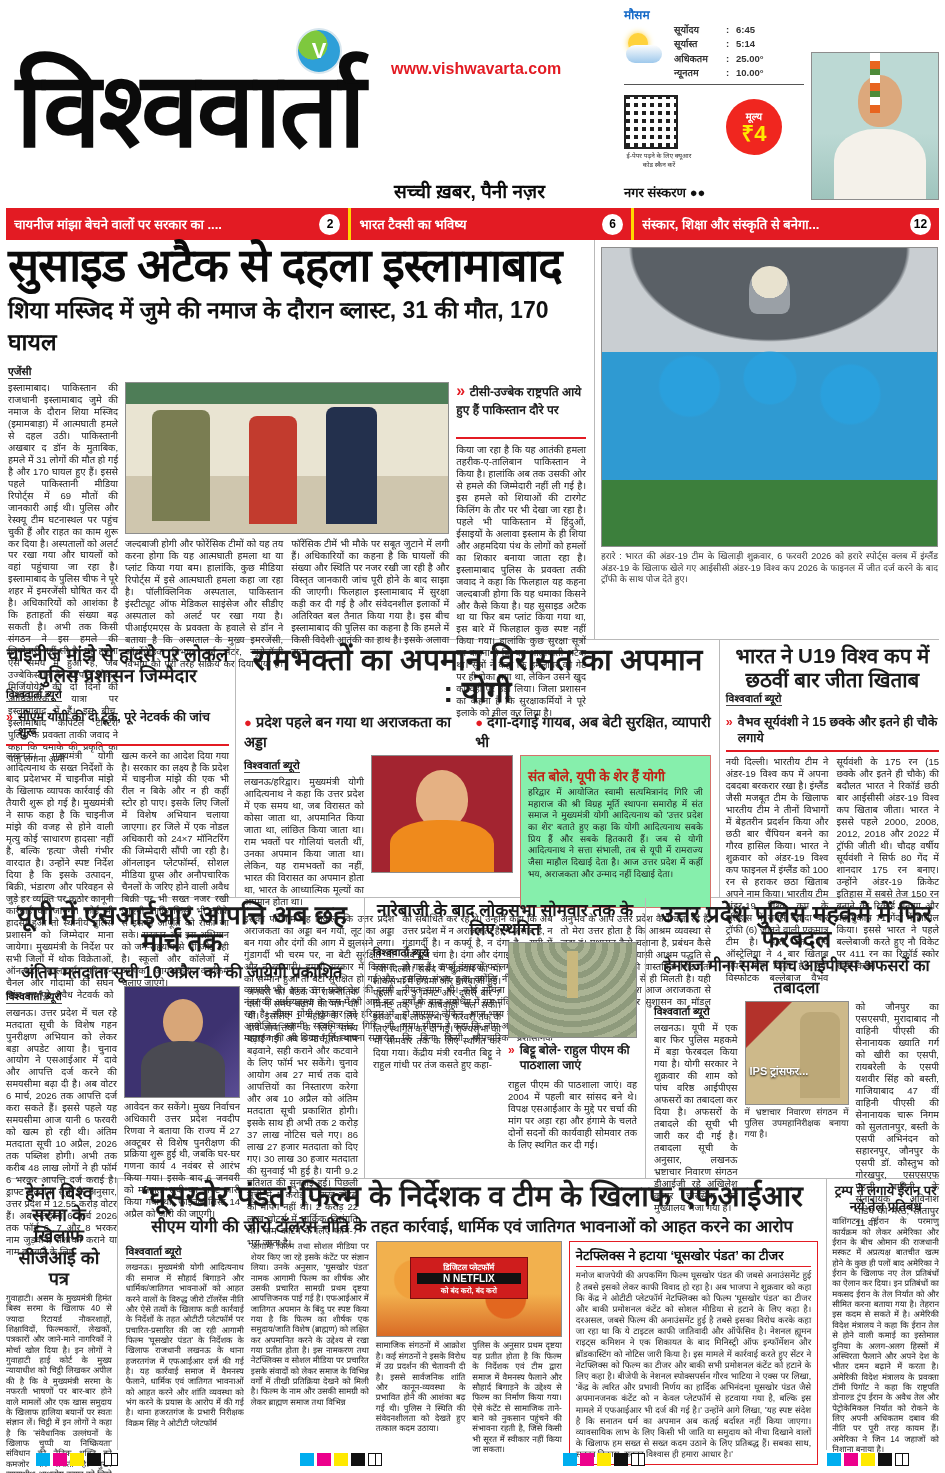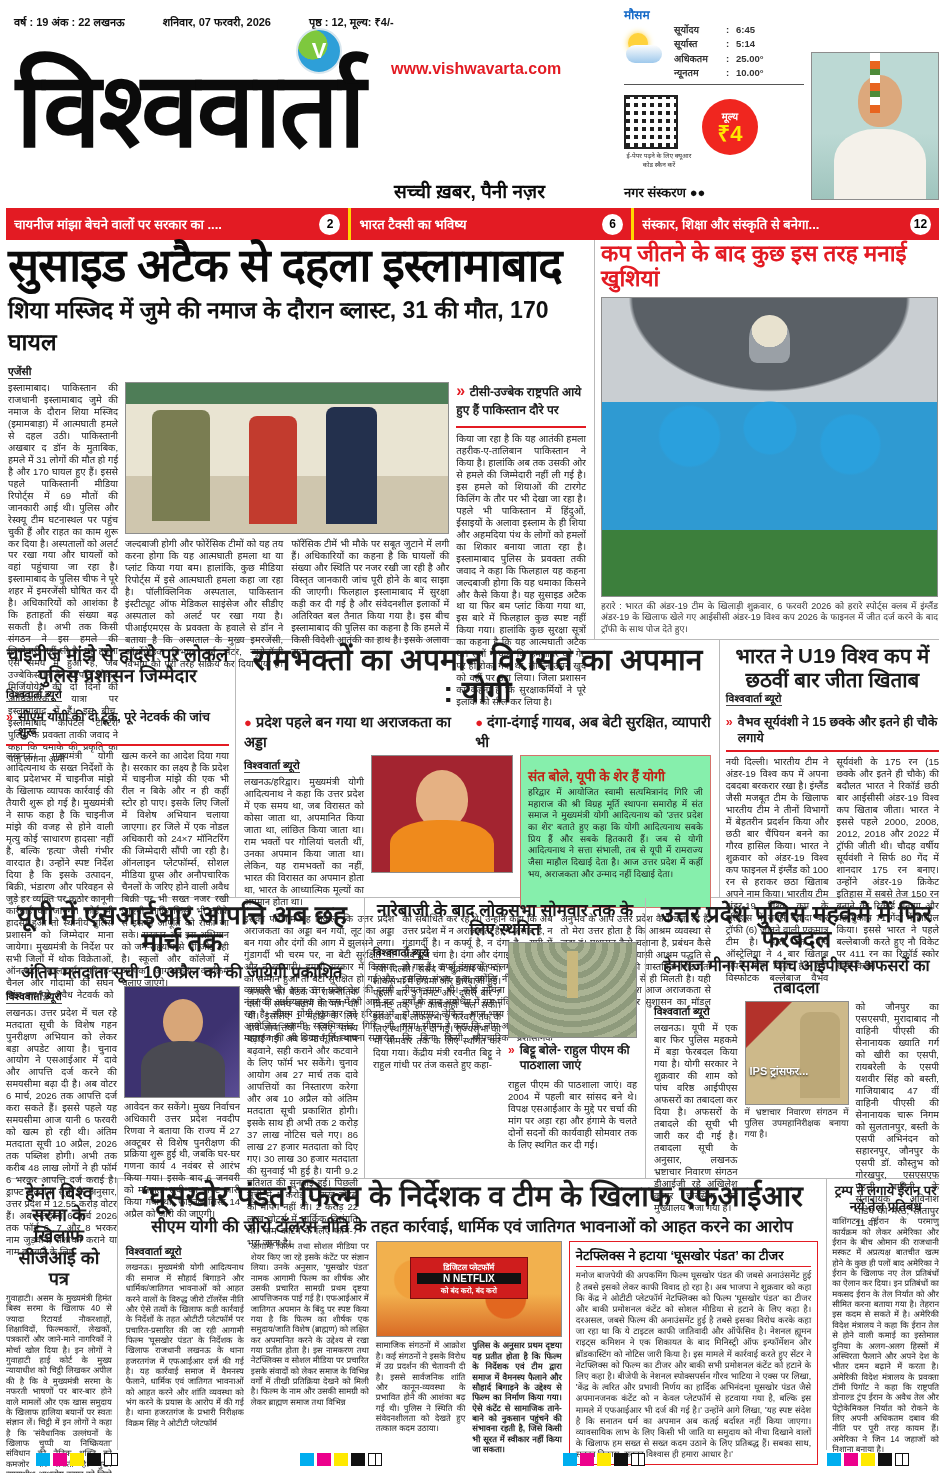--- a/index.html
+++ b/index.html
@@ -16,21 +16,21 @@
           display:flex; align-items:center; justify-content:center; color:#fff; font-weight:900; font-size:22px; }
   .tagline { position:absolute; top:178px; left:388px; font-size:19px; font-weight:bold; color:#0b0b0b; }
   .hdr-right { position:absolute; top:6px; left:618px; width:180px; }
   .weather-title { color:#1469c7; font-weight:bold; font-size:12px; }
   .weather-row { display:flex; font-size:9.5px; font-weight:bold; color:#333; line-height:1.5; }
   .weather-row .k { width:52px; } .weather-row .s { width:10px; }
   .weather-box { display:flex; gap:6px; border-bottom:1px solid #555; padding-bottom:4px; }
   .weather-icon { position:relative; width:44px; height:44px; margin-top:8px; }
   .weather-icon .sun { position:absolute; top:2px; left:4px; width:20px; height:20px; border-radius:50%; background:#ffd23c; box-shadow:0 0 6px #ffd23c; }
   .weather-icon .cloud { position:absolute; top:14px; left:2px; width:36px; height:18px; border-radius:12px; background:linear-gradient(#fdfdfd,#9fc9ec); }
-  .qr-row { display:flex; gap:8px; margin-top:10px; align-items:flex-start; }
+  .qr-row { display:flex; gap:32px; margin-top:10px; align-items:flex-start; }
   .qr { width:54px; height:54px; border:2px solid #222;
         background:
           repeating-linear-gradient(90deg,#111 0 4px,#fff 4px 8px),
           repeating-linear-gradient(0deg,#111 0 4px,#fff 4px 8px);
         background-blend-mode:screen; }
   .qr-caption { font-size:6.5px; color:#333; width:70px; text-align:center; margin-top:2px; }
   .price-badge { width:56px; height:56px; border-radius:50%; background:radial-gradient(circle,#f0261f 0 70%,#c8151a 100%);
                  color:#fff; display:flex; flex-direction:column; align-items:center; justify-content:center; margin-top:4px; }
   .price-badge .pl { font-size:10px; font-weight:bold; }
   .price-badge .pv { font-size:22px; font-weight:900; color:#ffe900; line-height:1; }
@@ -64,21 +64,21 @@
   .lead-grid { display:flex; gap:7px; }
   .lead-c1 { width:112px; }
   .lead-mid { width:330px; }
   .lead-photo { height:152px; background:
       linear-gradient(180deg,#4e7d57 0 14%, #e9e4d2 14% 62%, #cfc6ae 62% 100%); }
   .lead-photo::before { content:""; position:absolute; left:8%; top:18%; width:18%; height:74%; background:#7a7d52; border-radius:8px 8px 0 0; }
   .lead-photo::after { content:""; position:absolute; left:62%; top:16%; width:16%; height:78%; background:#23304d; border-radius:8px 8px 0 0; }
   .lead-photo .fig { position:absolute; left:38%; top:22%; width:15%; height:72%; background:#c23b2e; border-radius:8px 8px 0 0; }
   .lead-under { column-count:2; column-gap:8px; margin-top:4px; }
   .lead-c3 { width:132px; }
-  .inset { border-bottom:2px solid #e31b23; padding-bottom:8px; margin-bottom:5px; }
+  .inset { border-bottom:2px solid #e31b23; padding-bottom:19px; margin-bottom:5px; }
   .inset .it { font-size:12px; font-weight:bold; line-height:1.25; }
 
   .cup { width:343px; padding:2px 0 0 6px; }
   .cup h1 { color:#e31b23; font-size:22.5px; font-weight:900; line-height:1.1; }
   .cup-photo { height:300px; margin-top:5px; background:
       radial-gradient(120% 90% at 50% 0%, #5a6066 0 34%, transparent 35%),
       linear-gradient(180deg,#c9ced2 0 35%, #2f9ad2 35% 78%, #3c7f3c 78% 100%); }
   .cup-photo::before { content:""; position:absolute; left:10%; top:30%; width:80%; height:55%;
       background:radial-gradient(circle at 20% 30%, #2aa0dd 0 12%, transparent 13%),
                  radial-gradient(circle at 50% 25%, #2aa0dd 0 14%, transparent 15%),
@@ -176,25 +176,20 @@
   .pm.c{background:#00aeef}.pm.m{background:#ec008c}.pm.y{background:#ffe900}.pm.k{background:#111}
   .pm.r{background:#fff;border:1.5px solid #111; position:relative;}
   .pm.r::after{content:"";position:absolute;left:50%;top:0;bottom:0;border-left:1.5px solid #111;}
 </style>
 </head>
 <body>
 
 <div class="page">
 
   <header>
-    <div class="issue-line">
-      <span>वर्ष : 19  अंक : 22  लखनऊ</span>
-      <span>शनिवार, 07 फरवरी, 2026</span>
-      <span>पृष्ठ : 12, मूल्य: ₹4/-</span>
-    </div>
     <div class="logo">
       <span>V</span>
     </div>
     <div class="site-url">www.vishwavarta.com</div>
     <div class="masthead">विश्ववार्ता</div>
     <div class="tagline">सच्ची ख़बर, पैनी नज़र</div>
 
     <aside class="hdr-right">
       <div class="weather-title">मौसम</div>
       <div class="weather-box">
@@ -278,21 +273,20 @@
           <div class="inset">
             <span class="chev">»</span>
             <span class="it">टीसी-उज्बेक राष्ट्रपति आये हुए हैं पाकिस्तान दौरे पर</span>
           </div>
           <div class="small">किया जा रहा है कि यह आतंकी हमला तहरीक-ए-तालिबान पाकिस्तान ने किया है। हालांकि अब तक उसकी ओर से हमले की जिम्मेदारी नहीं ली गई है। इस हमले को शियाओं की टारगेट किलिंग के तौर पर भी देखा जा रहा है। पहले भी पाकिस्तान में हिंदुओं, ईसाइयों के अलावा इस्लाम के ही शिया और अहमदिया पंथ के लोगों को हमलों का शिकार बनाया जाता रहा है। इस्लामाबाद पुलिस के प्रवक्ता तकी जवाद ने कहा कि फिलहाल यह कहना जल्दबाजी होगा कि यह धमाका किसने और कैसे किया है। यह सुसाइड अटैक था या फिर बम प्लांट किया गया था, इस बारे में फिलहाल कुछ स्पष्ट नहीं किया गया। हालांकि कुछ सुरक्षा सूत्रों का कहना है कि यह आत्मघाती अटैक था। सूत्रों ने कहा कि हमलावर को गेट पर ही रोका गया था, लेकिन उसने खुद को वहीं पर उड़ा लिया। जिला प्रशासन का कहना है कि सुरक्षाकर्मियों ने पूरे इलाके को सील कर लिया है।</div>
         </div>
       </div>
     </article>
     <div class="vline"></div>
     <aside class="cup">
-      <h1>कप जीतने के बाद कुछ इस तरह मनाई खुशियां</h1>
       <div class="cup-photo photo">
           <div class="trophy"></div>
         </div>
       <div class="cup-cap">हरारे : भारत की अंडर-19 टीम के खिलाड़ी शुक्रवार, 6 फरवरी 2026 को हरारे स्पोर्ट्स क्लब में इंग्लैंड अंडर-19 के खिलाफ खेले गए आईसीसी अंडर-19 विश्व कप 2026 के फाइनल में जीत दर्ज करने के बाद ट्रॉफी के साथ पोज देते हुए।</div>
     </aside>
   </section>
 
   <section class="band mid-band">
     <article class="manjha">
       <h1>चाइनीज मांझे से हादसे पर लोकल पुलिस प्रशासन जिम्मेदार</h1>
@@ -413,21 +407,21 @@
         <div class="fir-mid">
           <div class="fir-photo photo">
             <div class="placard">
               <div class="p1">डिजिटल प्लेटफॉर्म</div>
               <div class="p2"><span class="n"></span><span>N NETFLIX</span></div>
               <div class="p3">को बंद करो, बंद करो</div>
             </div>
           </div>
           <div class="fir-under">
             <div class="tiny">सामाजिक संगठनों में आक्रोश है। कई संगठनों ने इसके विरोध में उग्र प्रदर्शन की चेतावनी दी है। इससे सार्वजनिक शांति और कानून-व्यवस्था के प्रभावित होने की आशंका बढ़ गई थी। पुलिस ने स्थिति की संवेदनशीलता को देखते हुए तत्काल कदम उठाया।</div>
-            <div class="tiny" style="margin-top:13px;font-weight:bold;">पुलिस के अनुसार प्रथम दृष्टया यह प्रतीत होता है कि फिल्म के निर्देशक एवं टीम द्वारा समाज में वैमनस्य फैलाने और सौहार्द बिगाड़ने के उद्देश्य से फिल्म का निर्माण किया गया। ऐसे कंटेंट से सामाजिक ताने-बाने को नुकसान पहुंचने की संभावना रहती है, जिसे किसी भी सूरत में स्वीकार नहीं किया जा सकता।</div>
+            <div class="tiny" style="margin-top:13px;">पुलिस के अनुसार प्रथम दृष्टया यह प्रतीत होता है कि फिल्म के निर्देशक एवं टीम द्वारा समाज में वैमनस्य फैलाने और सौहार्द बिगाड़ने के उद्देश्य से फिल्म का निर्माण किया गया। ऐसे कंटेंट से सामाजिक ताने-बाने को नुकसान पहुंचने की संभावना रहती है, जिसे किसी भी सूरत में स्वीकार नहीं किया जा सकता।</div>
           </div>
         </div>
         <div class="net-box">
           <div class="nt">नेटफ्लिक्स ने हटाया ‘घूसखोर पंडत’ का टीजर</div>
           <div class="nx">मनोज बाजपेयी की अपकमिंग फिल्म घूसखोर पंडत की जबसे अनाउंसमेंट हुई है तबसे इसको लेकर काफी विवाद हो रहा है। अब भाजपा ने शुक्रवार को कहा कि केंद्र ने ओटीटी प्लेटफॉर्म नेटफ्लिक्स को फिल्म 'घूसखोर पंडत' का टीजर और बाकी प्रमोशनल कंटेंट को सोशल मीडिया से हटाने के लिए कहा है। दरअसल, जबसे फिल्म की अनाउंसमेंट हुई है तबसे इसका विरोध करके कहा जा रहा था कि ये टाइटल काफी जातिवादी और ऑफेंसिव है। नेशनल ह्यूमन राइट्स कमिशन ने एक शिकायत के बाद मिनिस्ट्री ऑफ इन्फॉर्मेशन और ब्रॉडकास्टिंग को नोटिस जारी किया है। इस मामले में कार्रवाई करते हुए सेंटर ने नेटफ्लिक्स को फिल्म का टीजर और बाकी सभी प्रमोशनल कंटेंट को हटाने के लिए कहा है। बीजेपी के नेशनल स्पोक्सपर्सन गौरव भाटिया ने एक्स पर लिखा, 'केंद्र के त्वरित और प्रभावी निर्णय का हार्दिक अभिनंदन! घूसखोर पंडत जैसे अपमानजनक कंटेंट को न केवल प्लेटफॉर्म से हटवाया गया है, बल्कि इस मामले में एफआईआर भी दर्ज की गई है।' उन्होंने आगे लिखा, 'यह स्पष्ट संदेश है कि सनातन धर्म का अपमान अब कतई बर्दाश्त नहीं किया जाएगा। व्यावसायिक लाभ के लिए किसी भी जाति या समुदाय को नीचा दिखाने वालों के खिलाफ हम सख्त से सख्त कदम उठाने के लिए प्रतिबद्ध हैं। सबका साथ, सबका विकास, सबका विश्वास ही हमारा आधार है।'</div>
         </div>
       </div>
     </article>
     <div class="vline"></div>
     <article class="trump">

